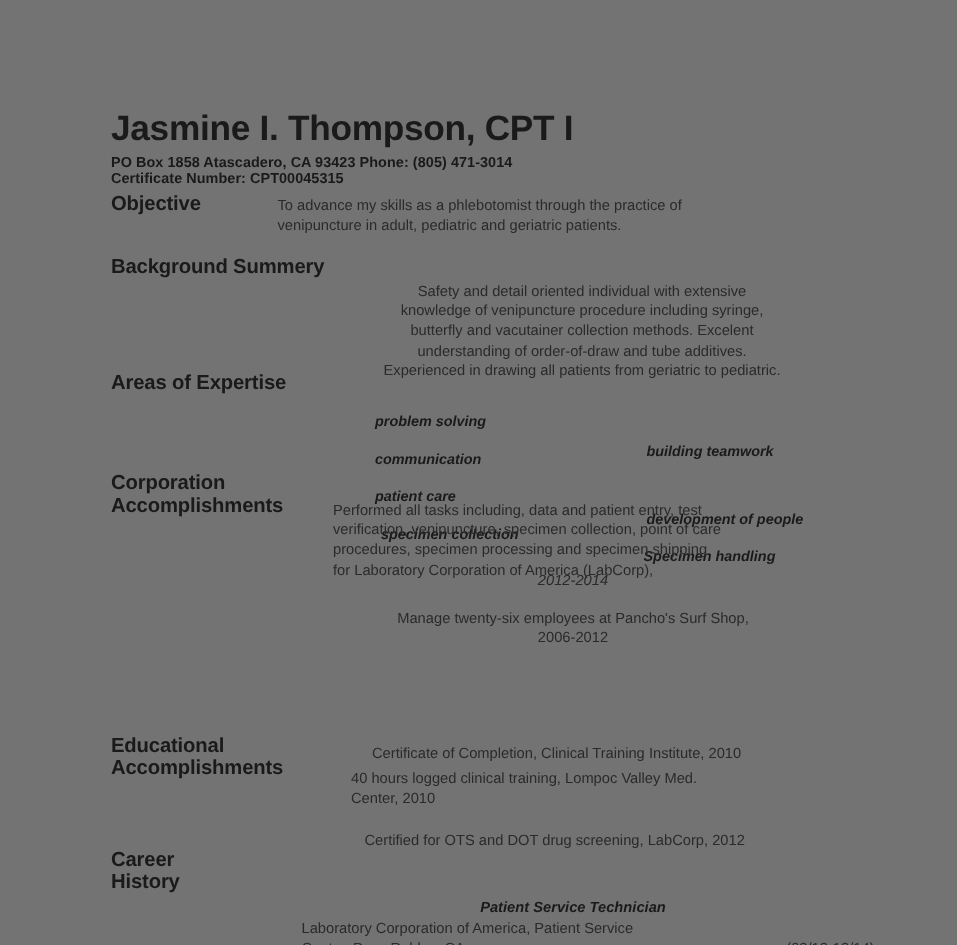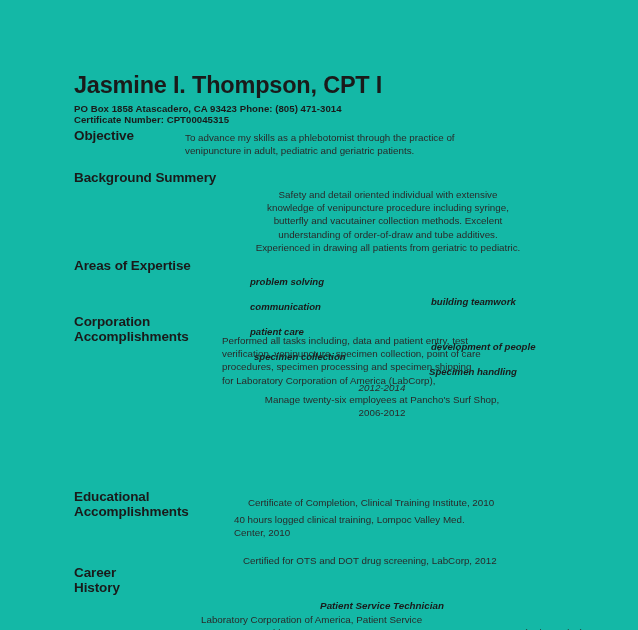--- a/index.html
+++ b/index.html
@@ -9,21 +9,21 @@
   }
   body {
     font-family: "Liberation Sans", sans-serif;
     color: #1a1a1a;
     -webkit-font-smoothing: antialiased;
   }
   .page {
     position: relative;
     width: 638px;
     height: 630px;
-    background: #14b8a6;
+    background: #737373;
     overflow: hidden;
   }
   .doc {
     position: absolute;
     left: 0;
     top: 0;
     width: 638px;
   }
 
   
@@ -53,21 +53,21 @@
     position: absolute;
     left: 74px;
     font-size: 13.5px;
     font-weight: bold;
     line-height: 15px;
     letter-spacing: -0.1px;
     white-space: pre-line;
   }
   .sec-objective   { top: 128px; }
   .sec-background  { top: 170px; }
-  .sec-areas       { top: 258px; }
+  .sec-areas       { top: 247px; }
   .sec-prof        { top: 314px; }
   .sec-edu         { top: 489px; }
   .sec-career      { top: 565px; }
 
   
   .body-text {
     position: absolute;
     font-size: 9.8px;
     line-height: 13.2px;
     color: #2a2a2a;
@@ -116,21 +116,21 @@
   }
   .prof-years {
     left: 222px;
     top: 381px;
     width: 320px;
     text-align: center;
     font-style: italic;
   }
   .prof-text2 {
     left: 222px;
-    top: 393px;
+    top: 406px;
     width: 320px;
     text-align: center;
   }
 
   
   .edu-line1 {
     left: 248px;
     top: 496px;
     width: 300px;
     text-align: left;

